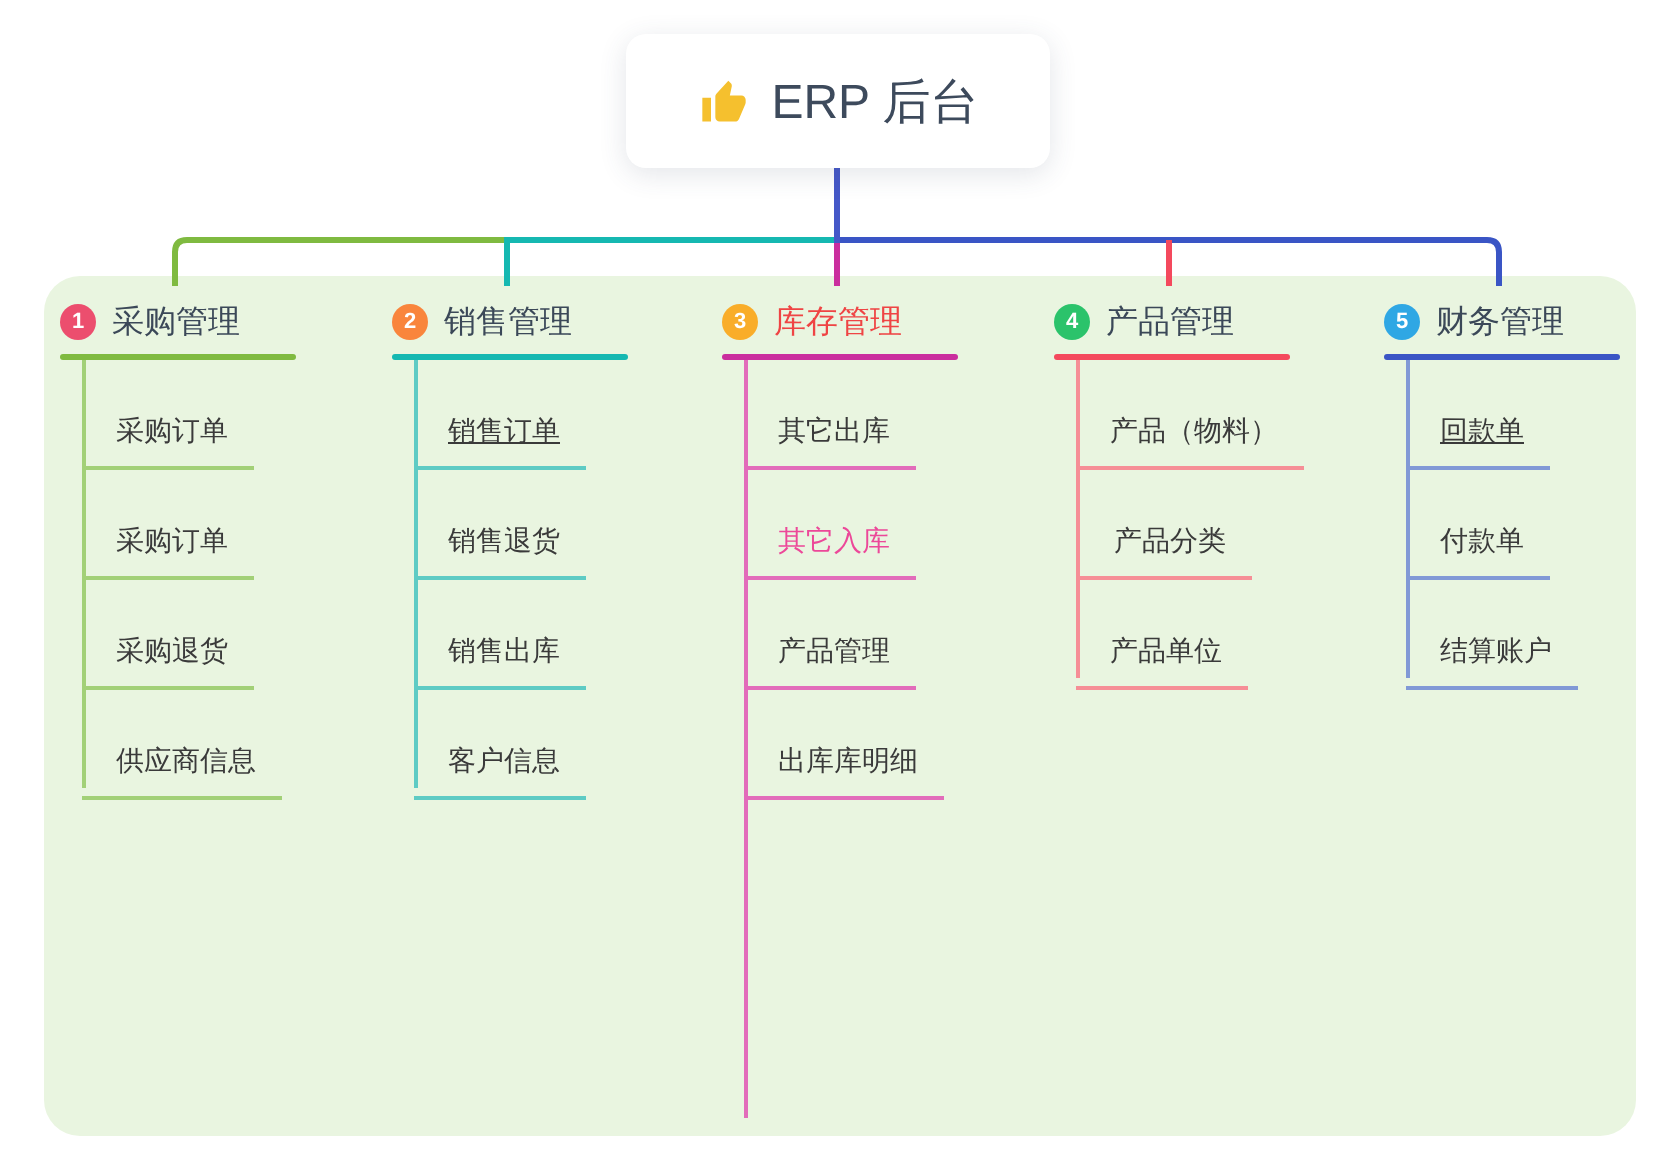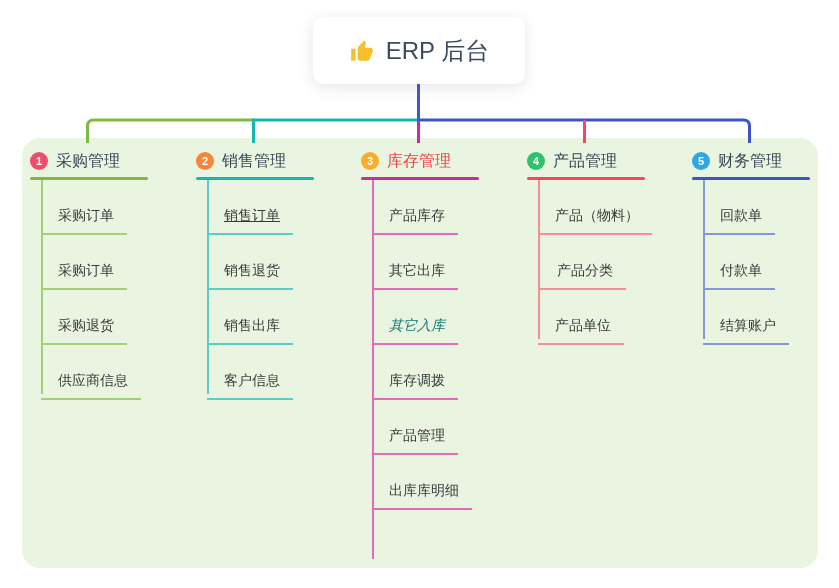--- a/index.html
+++ b/index.html
@@ -110,30 +110,24 @@
       </div>
       <div class="column" style="left: 361px;">
         <div class="branch-header">
           <span class="badge" style="background: rgb(249, 173, 41);">3</span>
           <span class="branch-title" style="color: #ef4444;">库存管理</span>
         </div>
         <div class="branch-underline" style="width: 118px; background: rgb(202, 46, 158);"></div>
         <div class="children">
           <div class="vline" style="background: rgb(226, 108, 186); height: 379px;"></div>
           <div class="item">
-            <span class="item-label" style="color: rgb(58, 58, 58); border-bottom-color: rgb(226, 108, 186);">产品库存</span>
-          </div>
-          <div class="item">
             <span class="item-label" style="color: rgb(58, 58, 58); border-bottom-color: rgb(226, 108, 186);">其它出库</span>
           </div>
           <div class="item">
-            <span class="item-label" style="color: #0f766e; border-bottom-color: rgb(226, 108, 186); font-style: italic;">其它入库</span>
-          </div>
-          <div class="item">
-            <span class="item-label" style="color: rgb(58, 58, 58); border-bottom-color: rgb(226, 108, 186);">库存调拨</span>
+            <span class="item-label" style="color: #ec4899; border-bottom-color: rgb(226, 108, 186);">其它入库</span>
           </div>
           <div class="item">
             <span class="item-label" style="color: rgb(58, 58, 58); border-bottom-color: rgb(226, 108, 186);">产品管理</span>
           </div>
           <div class="item">
             <span class="item-label" style="color: rgb(58, 58, 58); border-bottom-color: rgb(226, 108, 186);">出库库明细</span>
           </div>
         </div>
       </div>
       <div class="column" style="left: 527px;">
@@ -157,21 +151,21 @@
       </div>
       <div class="column" style="left: 692px;">
         <div class="branch-header">
           <span class="badge" style="background: rgb(47, 167, 228);">5</span>
           <span class="branch-title" style="color: rgb(59, 72, 88);">财务管理</span>
         </div>
         <div class="branch-underline" style="width: 118px; background: rgb(58, 85, 197);"></div>
         <div class="children">
           <div class="vline" style="background: rgb(129, 153, 214); height: 159px;"></div>
           <div class="item">
-            <span class="item-label" style="color: rgb(58, 58, 58); border-bottom-color: rgb(129, 153, 214);">回款单</span>
+            <span class="item-label" style="color: rgb(58, 58, 58); border-bottom-color: rgb(129, 153, 214); text-decoration: underline;">回款单</span>
           </div>
           <div class="item">
             <span class="item-label" style="color: rgb(58, 58, 58); border-bottom-color: rgb(129, 153, 214);">付款单</span>
           </div>
           <div class="item">
             <span class="item-label" style="color: rgb(58, 58, 58); border-bottom-color: rgb(129, 153, 214);">结算账户</span>
           </div>
         </div>
       </div>
     </div>

